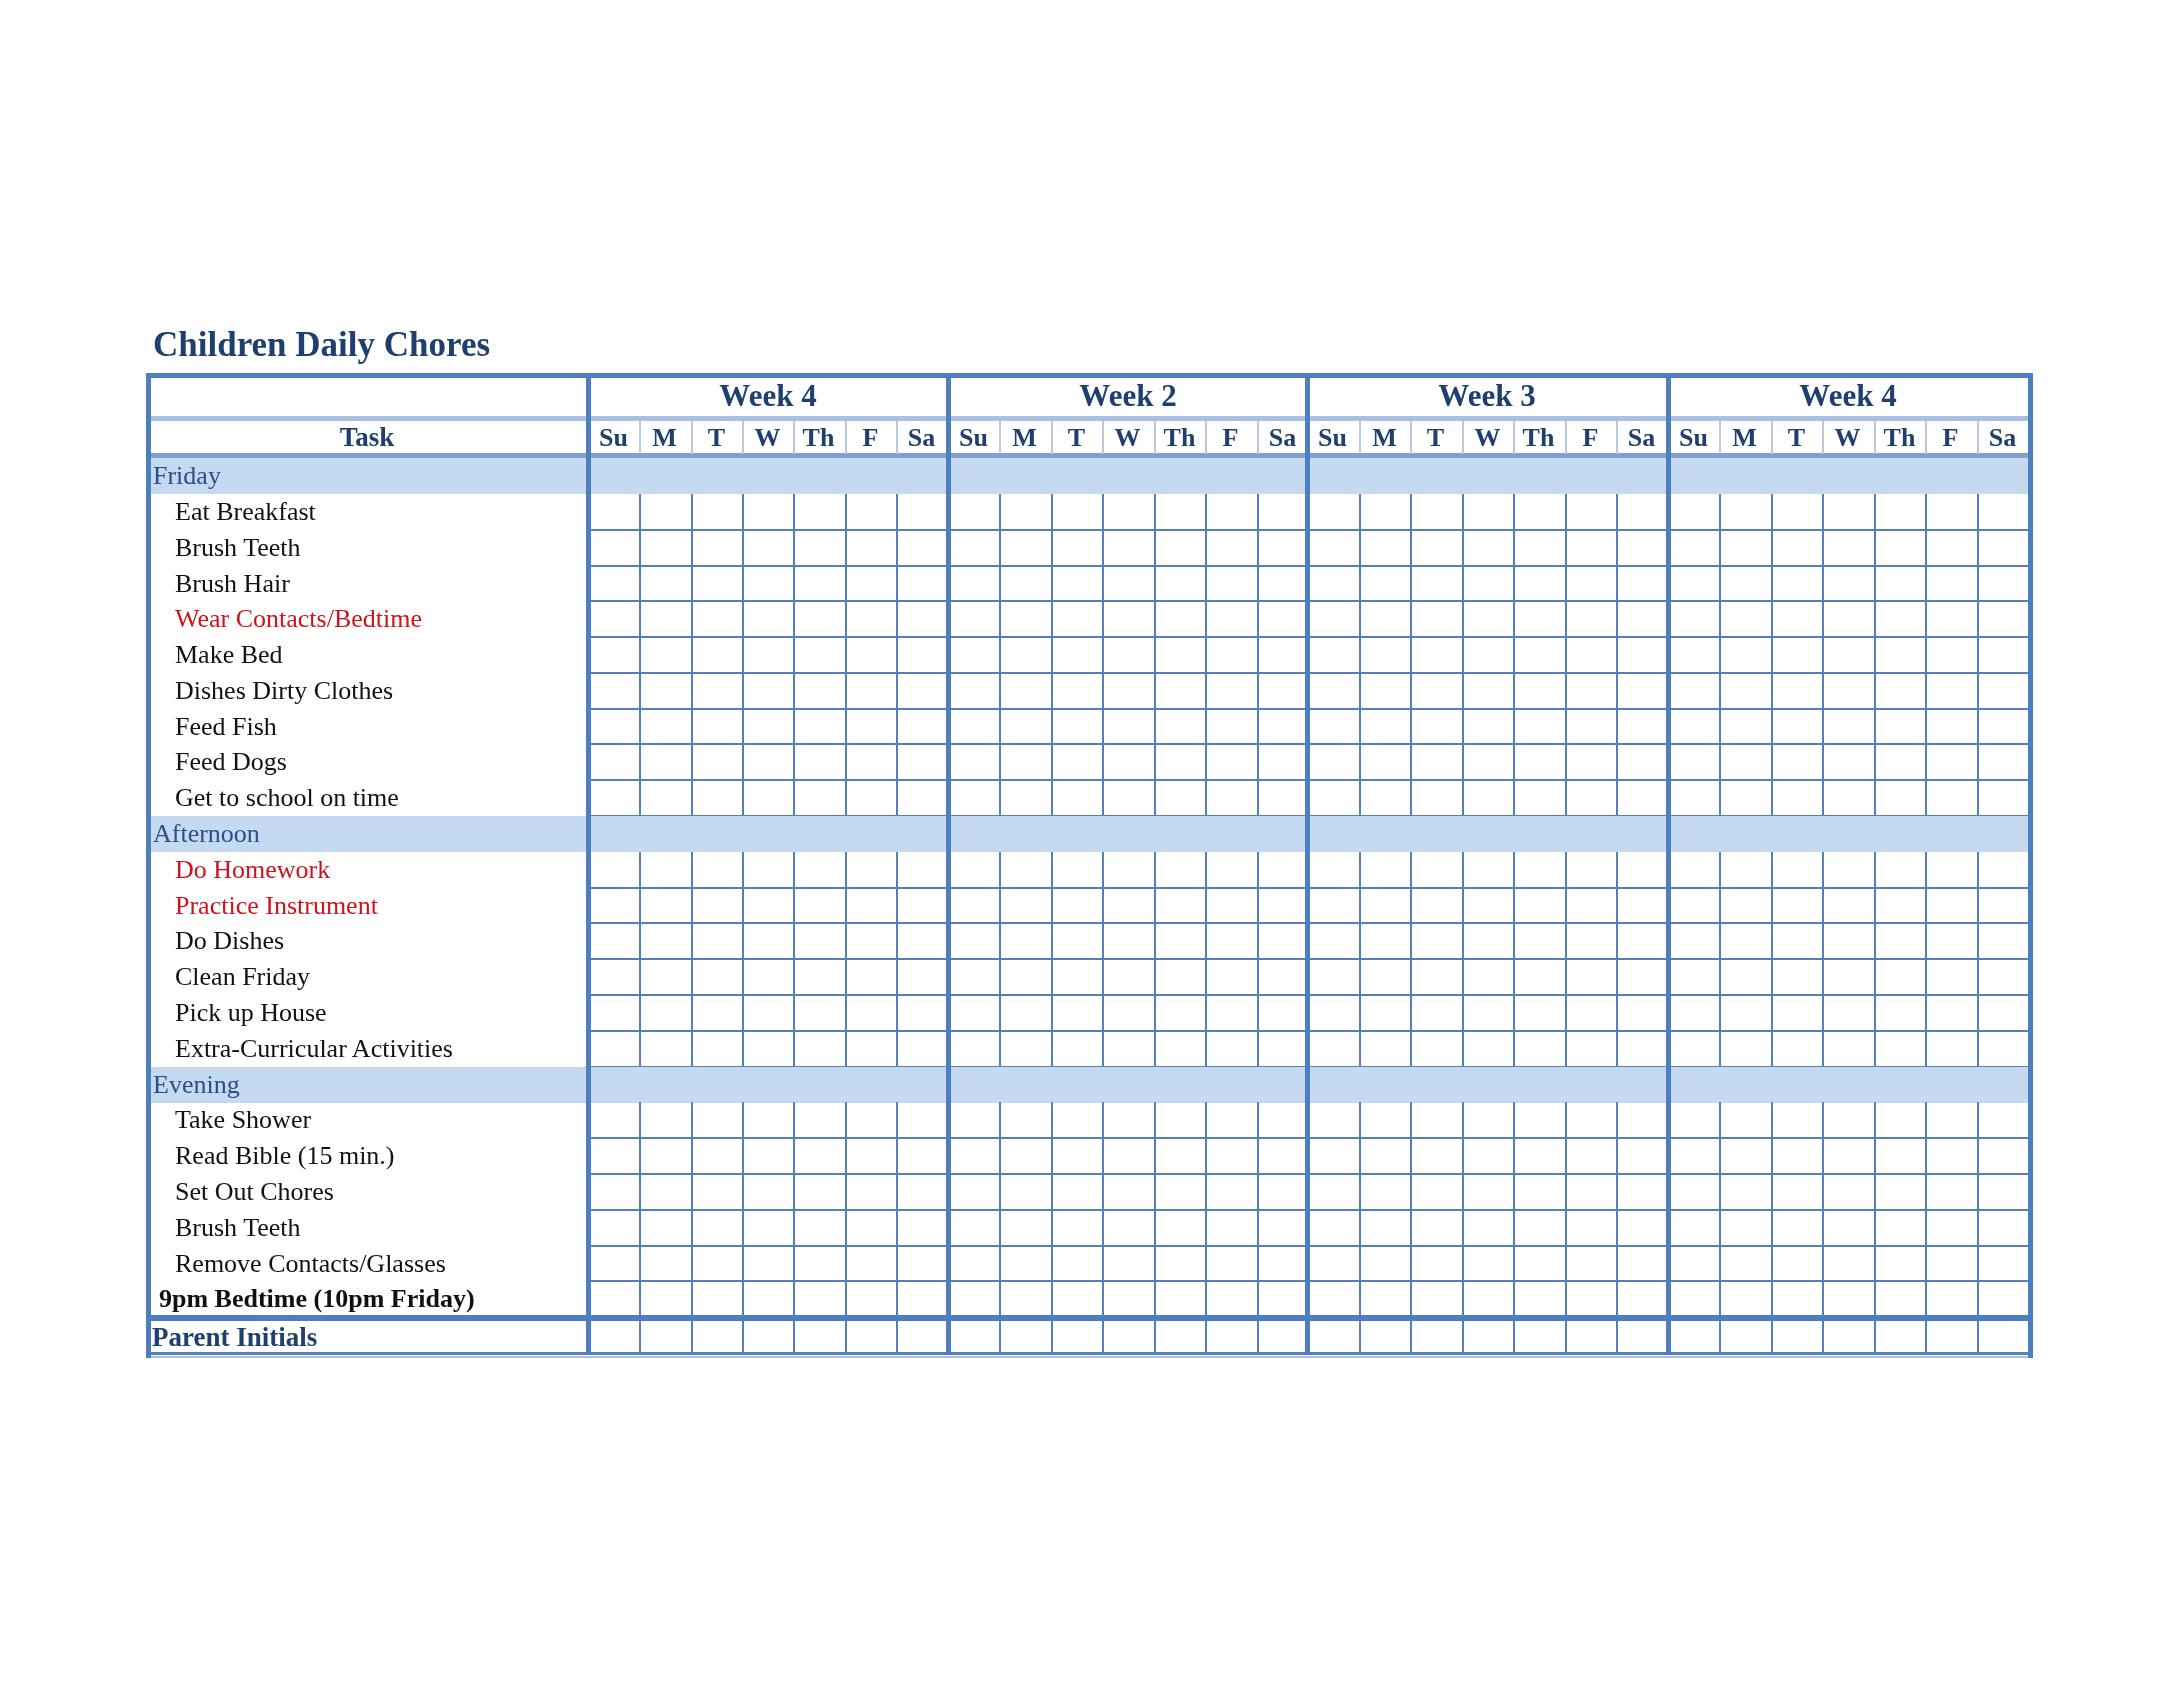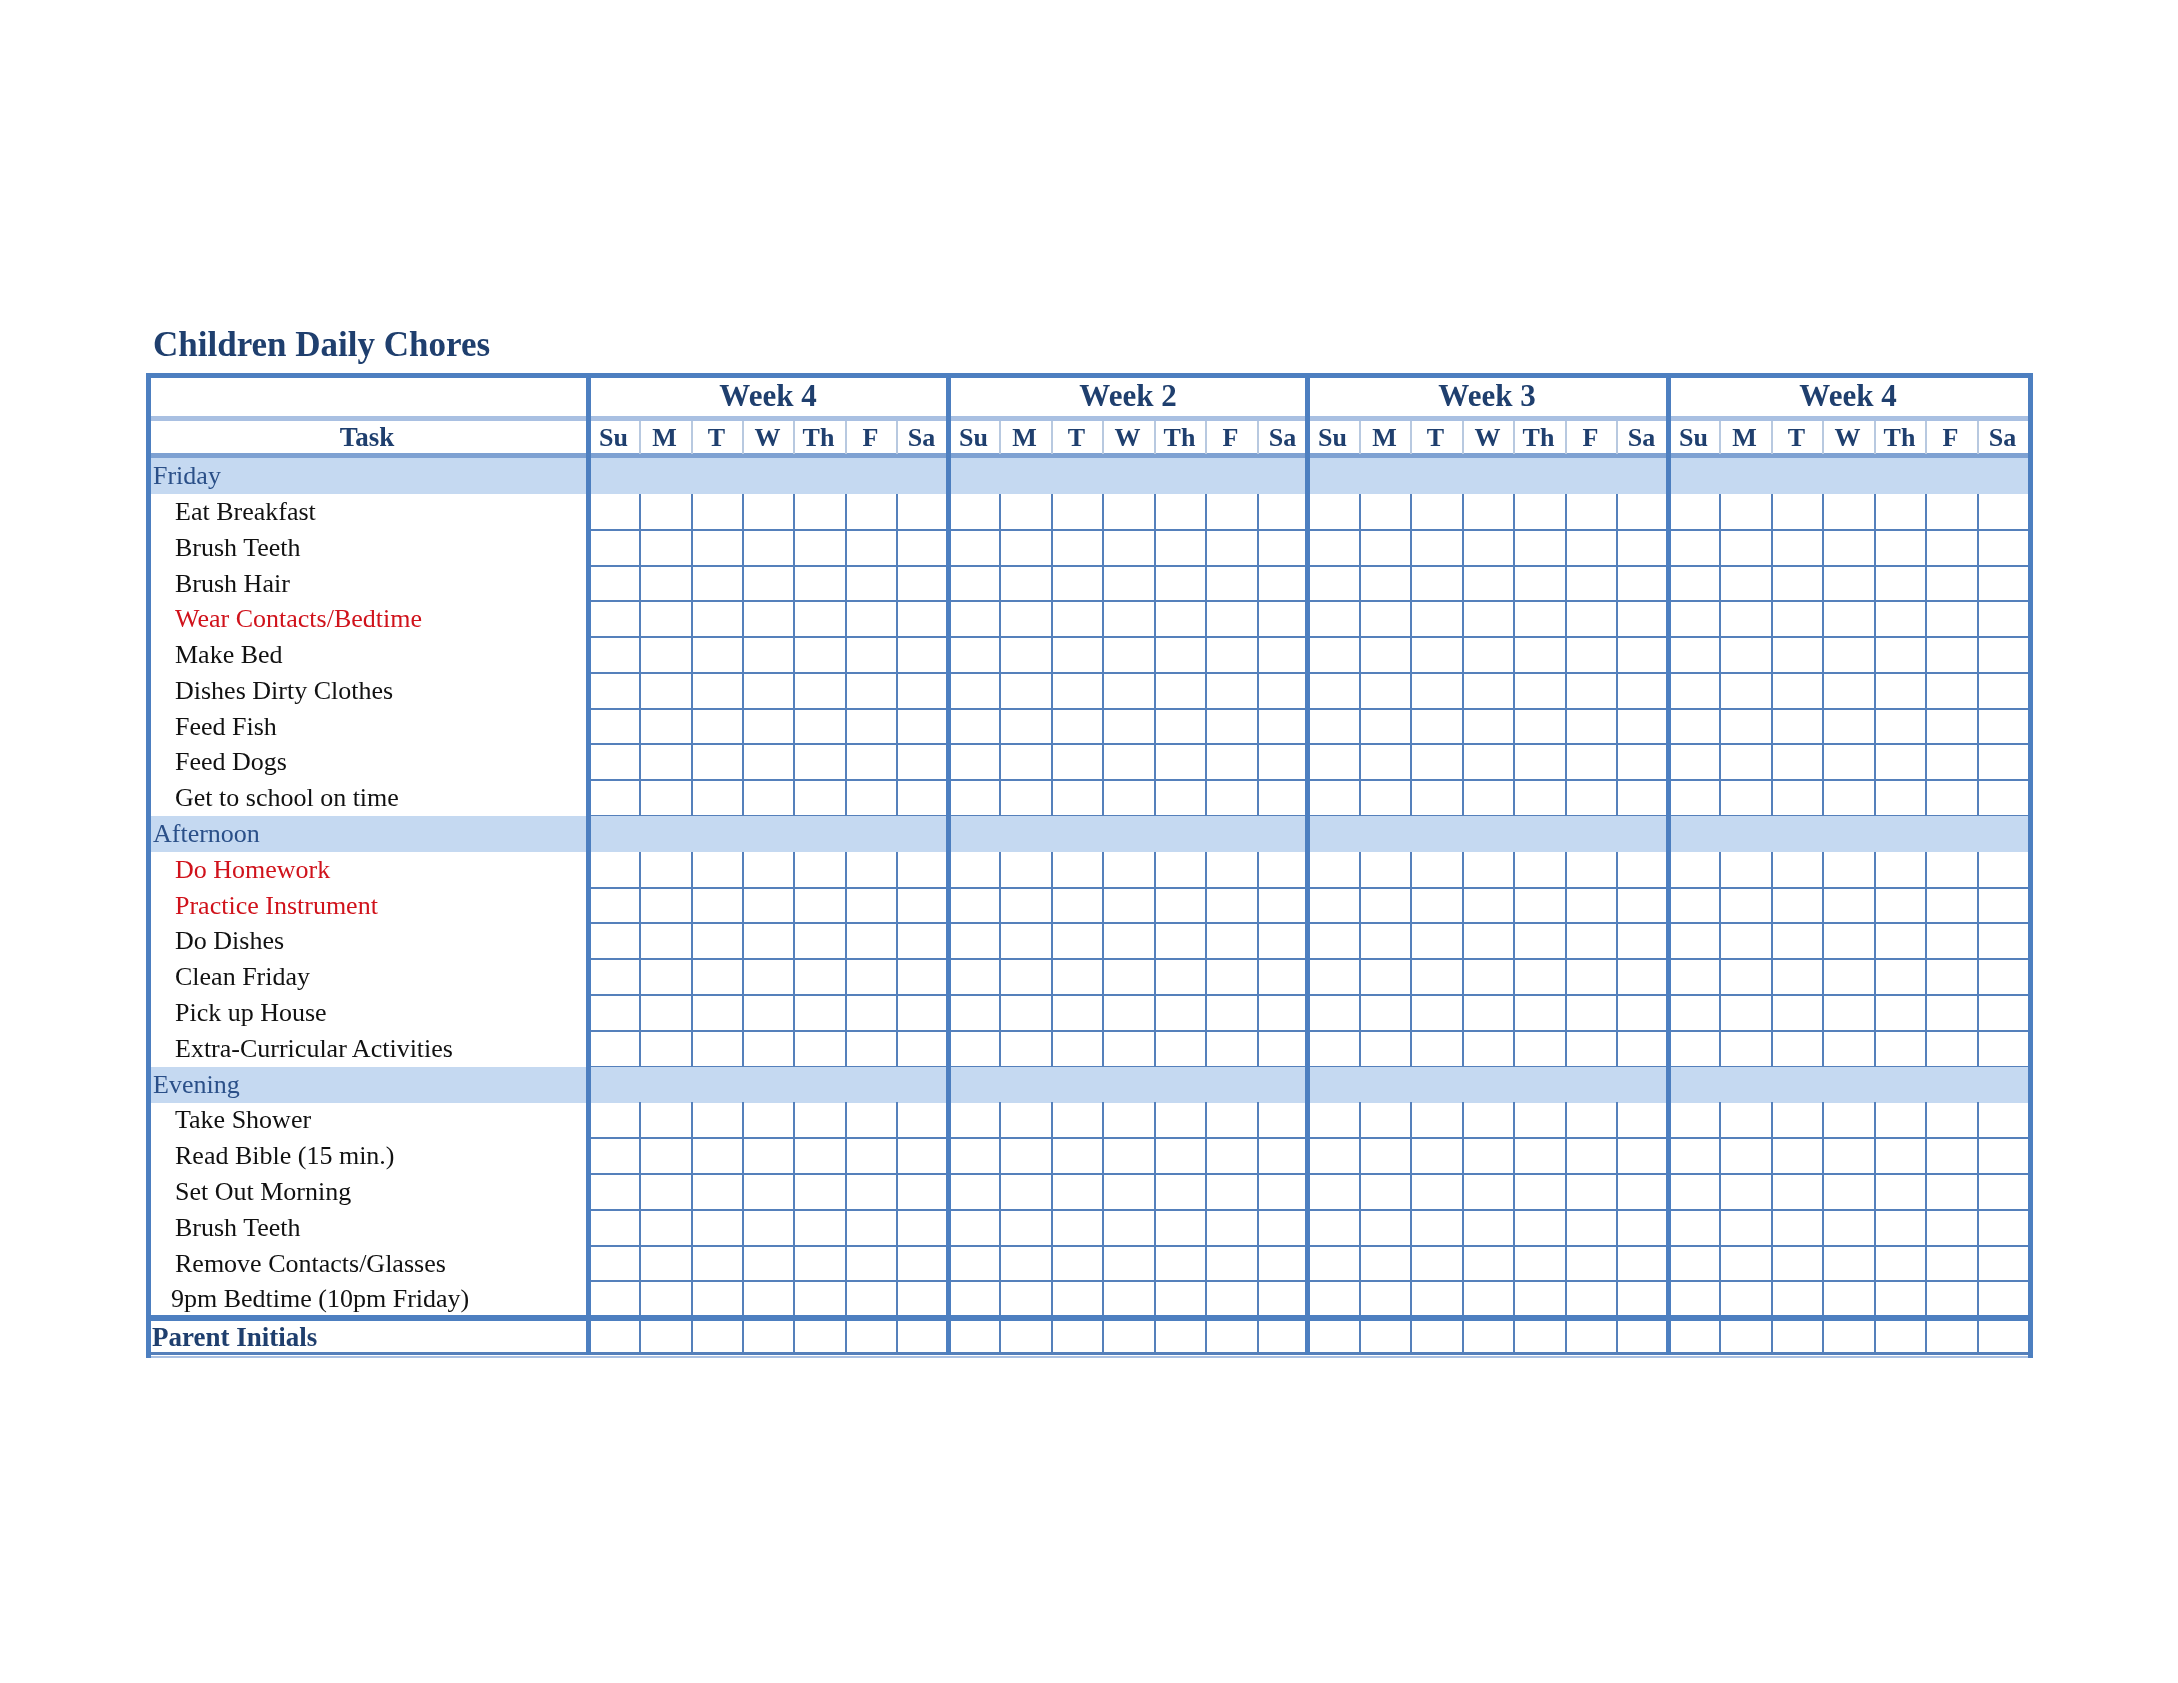--- a/index.html
+++ b/index.html
@@ -545,21 +545,21 @@
     <div class="" style="position: absolute; left: 1370px; top: 766px; width: 48px; height: 33px;"></div>
     <div class="" style="position: absolute; left: 1422px; top: 766px; width: 48px; height: 33px;"></div>
     <div class="" style="position: absolute; left: 1473px; top: 766px; width: 48px; height: 33px;"></div>
     <div class="" style="position: absolute; left: 1525px; top: 766px; width: 48px; height: 33px;"></div>
     <div class="" style="position: absolute; left: 1576px; top: 766px; width: 48px; height: 33px;"></div>
     <div class="" style="position: absolute; left: 1628px; top: 766px; width: 48px; height: 33px;"></div>
     <div class="" style="position: absolute; left: 1679px; top: 766px; width: 48px; height: 33px;"></div>
     <div class="" style="position: absolute; left: 1731px; top: 766px; width: 48px; height: 33px;"></div>
     <div class="" style="position: absolute; left: 1782px; top: 766px; width: 48px; height: 33px;"></div>
     <div class="" style="position: absolute; left: 1834px; top: 766px; width: 48px; height: 33px;"></div>
-    <div class="task" style="left: 29px; top: 801px;">Set Out Morning</div>
+    <div class="task" style="left: 29px; top: 801px;">Set Out Chores</div>
     <div class="cellh" style="left: 442px; top: 836px; width: 1445px;"></div>
     <div class="" style="position: absolute; left: 445px; top: 802px; width: 48px; height: 33px;"></div>
     <div class="" style="position: absolute; left: 496px; top: 802px; width: 48px; height: 33px;"></div>
     <div class="" style="position: absolute; left: 547px; top: 802px; width: 48px; height: 33px;"></div>
     <div class="" style="position: absolute; left: 599px; top: 802px; width: 48px; height: 33px;"></div>
     <div class="" style="position: absolute; left: 650px; top: 802px; width: 48px; height: 33px;"></div>
     <div class="" style="position: absolute; left: 702px; top: 802px; width: 48px; height: 33px;"></div>
     <div class="" style="position: absolute; left: 753px; top: 802px; width: 48px; height: 33px;"></div>
     <div class="" style="position: absolute; left: 805px; top: 802px; width: 48px; height: 33px;"></div>
     <div class="" style="position: absolute; left: 856px; top: 802px; width: 48px; height: 33px;"></div>
@@ -635,21 +635,21 @@
     <div class="" style="position: absolute; left: 1370px; top: 873px; width: 48px; height: 33px;"></div>
     <div class="" style="position: absolute; left: 1422px; top: 873px; width: 48px; height: 33px;"></div>
     <div class="" style="position: absolute; left: 1473px; top: 873px; width: 48px; height: 33px;"></div>
     <div class="" style="position: absolute; left: 1525px; top: 873px; width: 48px; height: 33px;"></div>
     <div class="" style="position: absolute; left: 1576px; top: 873px; width: 48px; height: 33px;"></div>
     <div class="" style="position: absolute; left: 1628px; top: 873px; width: 48px; height: 33px;"></div>
     <div class="" style="position: absolute; left: 1679px; top: 873px; width: 48px; height: 33px;"></div>
     <div class="" style="position: absolute; left: 1731px; top: 873px; width: 48px; height: 33px;"></div>
     <div class="" style="position: absolute; left: 1782px; top: 873px; width: 48px; height: 33px;"></div>
     <div class="" style="position: absolute; left: 1834px; top: 873px; width: 48px; height: 33px;"></div>
-    <div class="task" style="left: 25px; top: 908px;">9pm Bedtime (10pm Friday)</div>
+    <div class="task" style="left: 13px; top: 908px; font-weight: bold;">9pm Bedtime (10pm Friday)</div>
     <div class="cellh" style="left: 442px; top: 943px; width: 1445px;"></div>
     <div class="" style="position: absolute; left: 445px; top: 909px; width: 48px; height: 33px;"></div>
     <div class="" style="position: absolute; left: 496px; top: 909px; width: 48px; height: 33px;"></div>
     <div class="" style="position: absolute; left: 547px; top: 909px; width: 48px; height: 33px;"></div>
     <div class="" style="position: absolute; left: 599px; top: 909px; width: 48px; height: 33px;"></div>
     <div class="" style="position: absolute; left: 650px; top: 909px; width: 48px; height: 33px;"></div>
     <div class="" style="position: absolute; left: 702px; top: 909px; width: 48px; height: 33px;"></div>
     <div class="" style="position: absolute; left: 753px; top: 909px; width: 48px; height: 33px;"></div>
     <div class="" style="position: absolute; left: 805px; top: 909px; width: 48px; height: 33px;"></div>
     <div class="" style="position: absolute; left: 856px; top: 909px; width: 48px; height: 33px;"></div>

